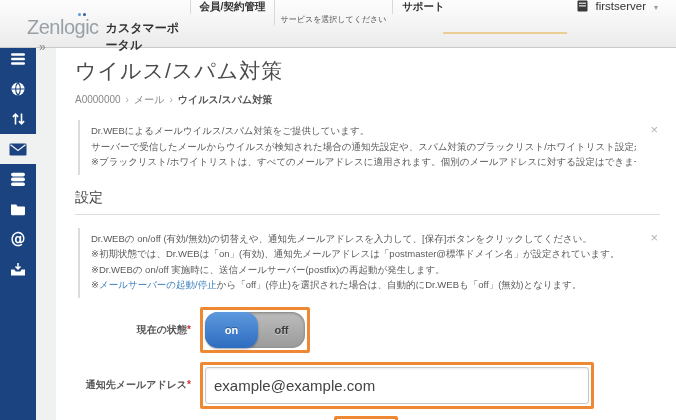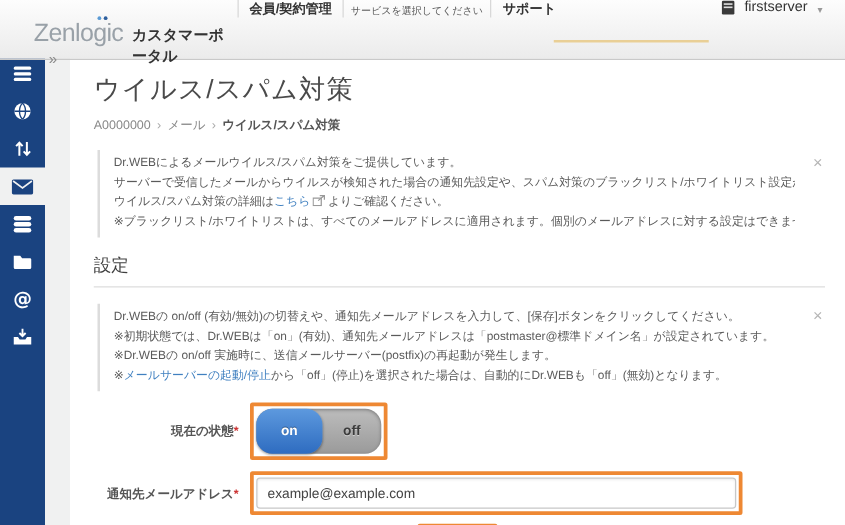--- a/index.html
+++ b/index.html
@@ -14,21 +14,21 @@
   .logo { position:relative; font-size:20px; color:#99a1a8; letter-spacing:-0.5px; }
   .logo-dots { position:absolute; top:-3px; right:13px; display:flex; gap:2px; }
   .logo-dots i { width:3px; height:3px; border-radius:50%; display:block; }
   .logo-dots i:first-child { background:#5b9bd5; }
   .logo-dots i:last-child { background:#2e5f9e; }
   .portal { font-size:12px; font-weight:bold; color:#333; margin-left:7px; margin-top:20px; }
   .nav-cell { border-left:1px solid #d8d8d8; display:flex; flex-direction:column;
     justify-content:center; align-items:center; color:#333; }
   .nav-c1 { width:84px; } .nav-c2 { width:118px; } .nav-c3 { width:62px; }
   .nav-label { font-size:10.5px; font-weight:bold; color:#333; white-space:nowrap; }
-  .nav-sub { font-size:8px; color:#555; margin-top:3px; white-space:nowrap; }
+  .nav-sub { font-size:8px; color:#555; margin-top:14px; white-space:nowrap; }
   .nav-underline { position:absolute; left:443px; top:32px; width:124px; height:2px;
     background:#e9cf96; }
   .account { margin-left:auto; display:flex; align-items:center; gap:8px; padding-right:18px; }
   .account-name { font-size:11.5px; color:#333; }
   .caret { font-size:8px; color:#999; margin-top:2px; }
 
   
   .sidebar { position:absolute; left:0; top:40px; width:36px; height:380px;
     background:#1a4380; padding-top:4px; }
   .side-item { height:30px; display:flex; align-items:center; justify-content:center;
@@ -70,22 +70,22 @@
     background:linear-gradient(#bdbdbd,#9a9a9a); display:flex; align-items:stretch;
     box-shadow:inset 0 1px 3px rgba(0,0,0,.35); cursor:pointer; }
   .t-on { width:53px; border-radius:13px; background:linear-gradient(#5d99de,#2e6cc0);
     color:#fff; font-weight:bold; font-size:11px; display:flex; align-items:center;
     justify-content:center; text-shadow:0 -1px 0 rgba(0,0,0,.35);
     box-shadow:0 1px 2px rgba(0,0,0,.35); }
   .t-off { flex:1; color:#3c3c3c; font-weight:bold; font-size:11px; display:flex;
     align-items:center; justify-content:center; text-shadow:0 1px 0 rgba(255,255,255,.45); }
 
   .email-wrap { margin-left:9px; }
-  .email-input { width:384px; height:25px; border:1px solid #c8c8c8; border-radius:3px;
-    font-size:11px; color:#444; padding:0 8px; outline:none;
+  .email-input { width:384px; height:37px; border:1px solid #c8c8c8; border-radius:3px;
+    font-size:15px; color:#444; padding:0 8px; outline:none;
     box-shadow:inset 0 1px 2px rgba(0,0,0,.08);
     font-family:"Liberation Sans","DejaVu Sans",sans-serif; }
 
   .save-row { display:flex; justify-content:center; margin-top:7px; }
   .save-btn { background:linear-gradient(#30568f,#223f77); border:1px solid #1b3158;
     color:#fff; font-size:11px; font-weight:bold; padding:6px 15px; border-radius:4px;
     cursor:pointer; text-shadow:0 -1px 0 rgba(0,0,0,.4);
     font-family:"Liberation Sans","DejaVu Sans",sans-serif; }
 </style>
 </head>
@@ -180,26 +180,20 @@
     <div class="page-title">ウイルス/スパム対策</div>
 
     <div class="breadcrumb">
       <span class="bc-link">A0000000</span><span class="sep">›</span><span class="bc-link">メール</span><span class="sep">›</span><span class="bc-current">ウイルス/スパム対策</span>
     </div>
 
     <div class="note-box">
       <span class="close-x">×</span>
       <div class="note-line">Dr.WEBによるメールウイルス/スパム対策をご提供しています。</div>
       <div class="note-line">サーバーで受信したメールからウイルスが検知された場合の通知先設定や、スパム対策のブラックリスト/ホワイトリスト設定が可能です。</div>
-      <div class="note-line">
-        <span>ウイルス/スパム対策の詳細は</span><span class="tlink">こちら</span><svg class="ext-icon" width="10" height="9" viewBox="0 0 10 9">
-            <rect x="0.5" y="2.5" width="6.5" height="6" fill="none" stroke="#999999"></rect>
-            <path d="M4.5 4.5 L9 0.8 M5.8 0.5 h3.7 v3.2" stroke="#999999" fill="none"></path>
-          </svg><span>よりご確認ください。</span>
-      </div>
       <div class="note-line">※ブラックリスト/ホワイトリストは、すべてのメールアドレスに適用されます。個別のメールアドレスに対する設定はできません。</div>
     </div>
 
     <div class="section-heading">設定</div>
 
     <div class="note-box">
       <span class="close-x">×</span>
       <div class="note-line">Dr.WEBの on/off (有効/無効)の切替えや、通知先メールアドレスを入力して、[保存]ボタンをクリックしてください。</div>
       <div class="note-line">※初期状態では、Dr.WEBは「on」(有効)、通知先メールアドレスは「postmaster@標準ドメイン名」が設定されています。</div>
       <div class="note-line">※Dr.WEBの on/off 実施時に、送信メールサーバー(postfix)の再起動が発生します。</div>

